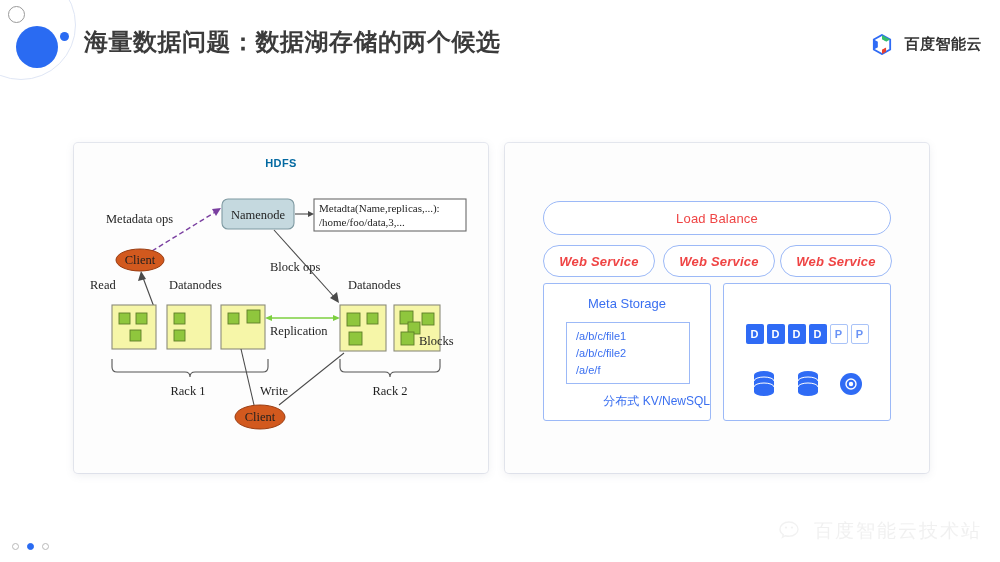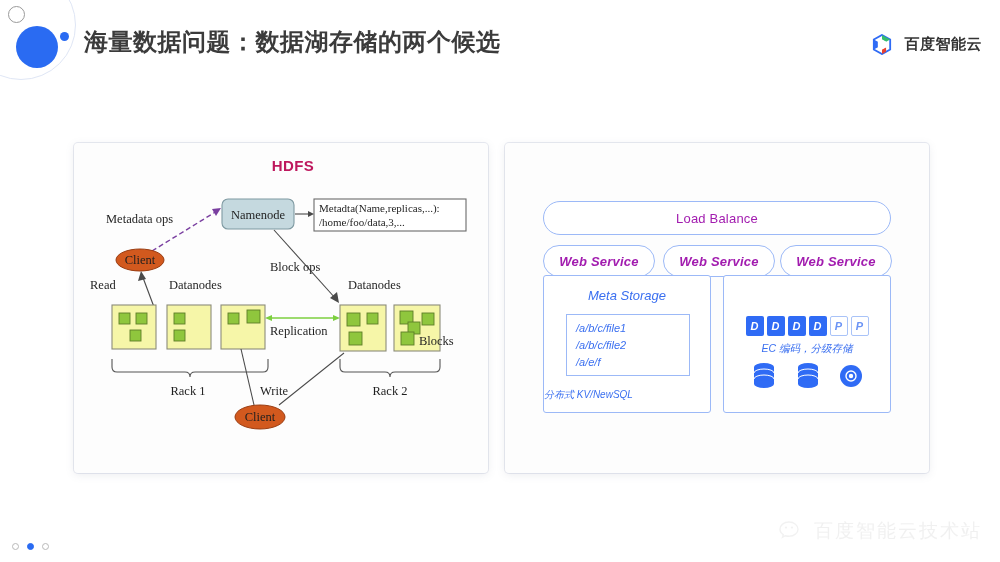--- a/index.html
+++ b/index.html
@@ -55,68 +55,68 @@
   .card {
     position: absolute;
     background: #fdfdfd;
     border-radius: 4px;
     box-shadow: 0 2px 9px rgba(120,130,150,0.14), 0 0 0 1px rgba(225,228,238,0.75);
   }
   #card-hdfs { left: 74px; top: 143px; width: 414px; height: 330px; }
   #card-obs  { left: 505px; top: 143px; width: 424px; height: 330px; }
 
   .card-title {
-    position: absolute; left: 12px; top: 14px; width: 100%;
-    text-align: center; font-size: 15px; font-weight: bold;
-    color: #be185d; letter-spacing: 0.4px;
+    position: absolute; left: 0; top: 14px; width: 100%;
+    text-align: center; font-size: 11px; font-weight: bold;
+    color: #0369a1; letter-spacing: 0.4px;
   }
 
   
   #hdfs-svg { position: absolute; left: 0; top: 34px; width: 414px; height: 290px; }
   .hd-label { font-family: "Liberation Serif", serif; font-size: 12.5px; fill: #1f1f1f; }
   .hd-label-sm { font-family: "Liberation Serif", serif; font-size: 11px; fill: #1f1f1f; }
   .dn-box { fill: #f6f6a8; stroke: #8c8c7a; stroke-width: 1.1; }
   .blk { fill: #8fc63d; stroke: #5d7d28; stroke-width: 0.9; }
   .line-solid { stroke: #4a4a4a; stroke-width: 1.1; fill: none; }
   .brace { stroke: #555; stroke-width: 1.1; fill: none; }
 
   
   .pill {
     position: absolute;
     border: 1.3px solid #9cb9f7;
     border-radius: 22px;
     background: #ffffff;
     display: flex; align-items: center; justify-content: center;
-    font-size: 13px; color: #a21caf; font-weight: bold;
+    font-size: 13px; color: #ef4444; font-weight: bold;
     letter-spacing: 0.2px;
   }
   #lb { left: 38px; top: 58px; width: 348px; height: 34px; font-weight: normal; }
   .ws { top: 102px; width: 112px; height: 32px; font-style: italic; }
   #ws1 { left: 38px; }  #ws2 { left: 158px; }  #ws3 { left: 275px; }
 
   .store-box {
-    position: absolute; top: 132px; height: 138px;
-    border: 1.3px solid #9cb9f7; border-radius: 3px; background: #fff; font-style: italic;
+    position: absolute; top: 140px; height: 138px;
+    border: 1.3px solid #9cb9f7; border-radius: 3px; background: #fff;
   }
   #meta-box { left: 38px; width: 168px; }
   #data-box { left: 218px; width: 168px; }
   .store-title {
     position: absolute; left: 0; top: 12px; width: 100%;
     text-align: center; font-size: 13px; color: #3a6ff0;
   }
 
   .path-box {
     position: absolute; left: 22px; top: 38px; width: 124px; height: 62px;
     border: 1.2px solid #9cb9f7; background: #fff;
     padding: 5px 0 0 9px;
   }
   .path-line { font-size: 11px; color: #3a6ff0; line-height: 17px; white-space: nowrap; }
   .store-foot {
     position: absolute; left: 0; bottom: 10px; width: 100%;
-    text-align: left; font-size: 10px; color: #3a6ff0;
+    text-align: right; font-size: 12px; color: #3a6ff0;
   }
 
   .ec-row {
     position: absolute; left: 0; top: 40px; width: 100%;
     display: flex; justify-content: center; gap: 3px;
   }
   .ec-cell {
     width: 18px; height: 20px; border-radius: 2px;
     display: flex; align-items: center; justify-content: center;
     font-size: 11px; font-weight: bold;
@@ -276,21 +276,20 @@
 
     <div class="ec-row">
       <div class="ec-cell ec-d">D</div>
       <div class="ec-cell ec-d">D</div>
       <div class="ec-cell ec-d">D</div>
       <div class="ec-cell ec-d">D</div>
       <div class="ec-cell ec-p">P</div>
       <div class="ec-cell ec-p">P</div>
     </div>
 
-    <div class="ec-note">EC 编码，分级存储</div>
 
     <div class="disk-row">
       <svg width="26" height="28" viewBox="0 0 26 28">
         <ellipse cx="13" cy="5" rx="10" ry="4" fill="#2f6bf5"></ellipse>
         <rect x="3" y="5" width="20" height="6" fill="#2f6bf5"></rect>
         <ellipse cx="13" cy="11" rx="10" ry="4" fill="#2f6bf5" stroke="#fff" stroke-width="1"></ellipse>
         <rect x="3" y="11" width="20" height="6" fill="#2f6bf5"></rect>
         <ellipse cx="13" cy="17" rx="10" ry="4" fill="#2f6bf5" stroke="#fff" stroke-width="1"></ellipse>
         <rect x="3" y="17" width="20" height="5" fill="#2f6bf5"></rect>
         <ellipse cx="13" cy="22" rx="10" ry="4" fill="#2f6bf5"></ellipse>

